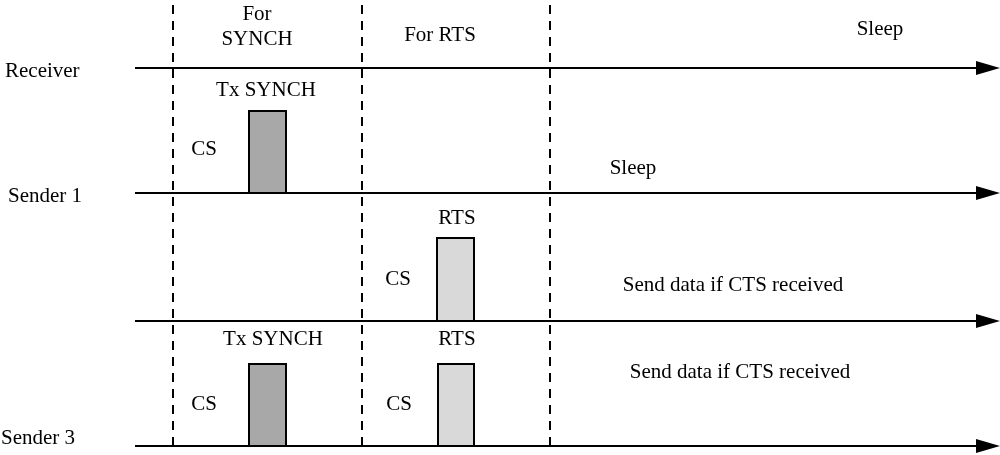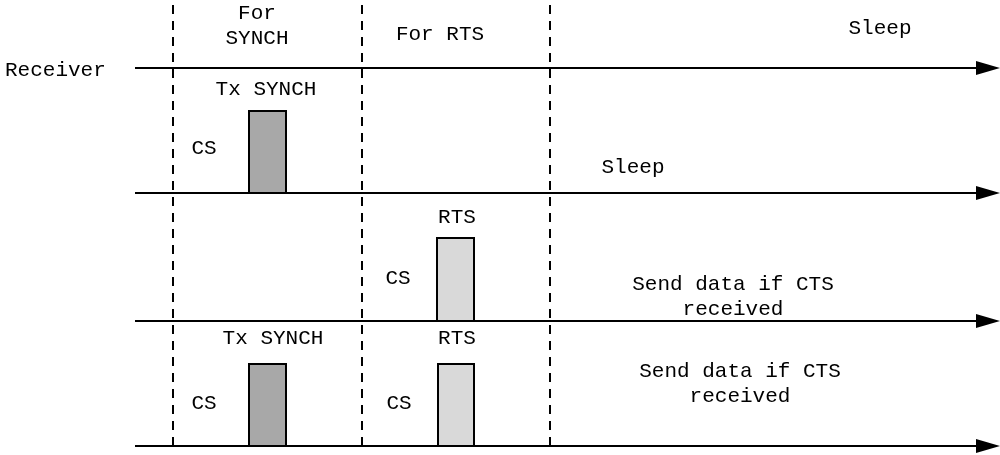--- a/index.html
+++ b/index.html
@@ -1,20 +1,20 @@
 <!DOCTYPE html>
 <html style="--bar-dark: #a8a8a8; --bar-light: #d9d9d9; --line: #000000;"><head>
 <meta charset="utf-8">
 <style>
   html,body{margin:0;padding:0;background:#fff;}
   .canvas{
     position:relative;
     width:1000px;height:455px;
     background:#fff;
-    font-family:Liberation Mono, monospace;
+    font-family:Liberation Serif, serif;
     color:#000;
     overflow:hidden;
   }
   .lbl{
     position:absolute;
     font-size:21px;
     line-height:25px;
     white-space:pre-line;
     text-align:center;
     transform:translateX(-50%);
@@ -56,34 +56,36 @@
   <div class="lbl" style="left:880px;top:16px">Sleep</div>
 
   <div class="vline" style="left:172px"></div>
   <div class="vline" style="left:361px"></div>
   <div class="vline" style="left:549px"></div>
 
   <div class="lbl left-aligned" style="left:5px;top:58px">Receiver</div>
   <div class="timeline" style="top:67px"></div>
   <div class="arrowhead" style="top:61px"></div>
 
+  <div class="lbl left-aligned" style="left:8px;top:183px">Sender 1</div>
   <div class="timeline" style="top:192px"></div>
   <div class="arrowhead" style="top:186px"></div>
   <div class="pulse dark" style="left:248px;top:110px;width:39px;height:84px"></div>
   <div class="lbl" style="left:266px;top:77px">Tx SYNCH</div>
   <div class="lbl" style="left:204px;top:136px">CS</div>
   <div class="lbl" style="left:633px;top:155px">Sleep</div>
 
   <div class="timeline" style="top:320px"></div>
   <div class="arrowhead" style="top:314px"></div>
   <div class="pulse light" style="left:436px;top:237px;width:39px;height:85px"></div>
   <div class="lbl" style="left:457px;top:205px">RTS</div>
   <div class="lbl" style="left:398px;top:266px">CS</div>
   <div class="lbl" style="left:733px;top:272px">Send data if CTS received</div>
 
+  <div class="lbl left-aligned" style="left:1px;top:425px">Sender 3</div>
   <div class="timeline" style="top:445px"></div>
   <div class="arrowhead" style="top:439px"></div>
   <div class="pulse dark" style="left:248px;top:363px;width:39px;height:84px"></div>
   <div class="pulse light" style="left:437px;top:363px;width:38px;height:84px"></div>
   <div class="lbl" style="left:273px;top:326px">Tx SYNCH</div>
   <div class="lbl" style="left:204px;top:391px">CS</div>
   <div class="lbl" style="left:457px;top:326px">RTS</div>
   <div class="lbl" style="left:399px;top:391px">CS</div>
   <div class="lbl" style="left:740px;top:359px">Send data if CTS received</div>
 

